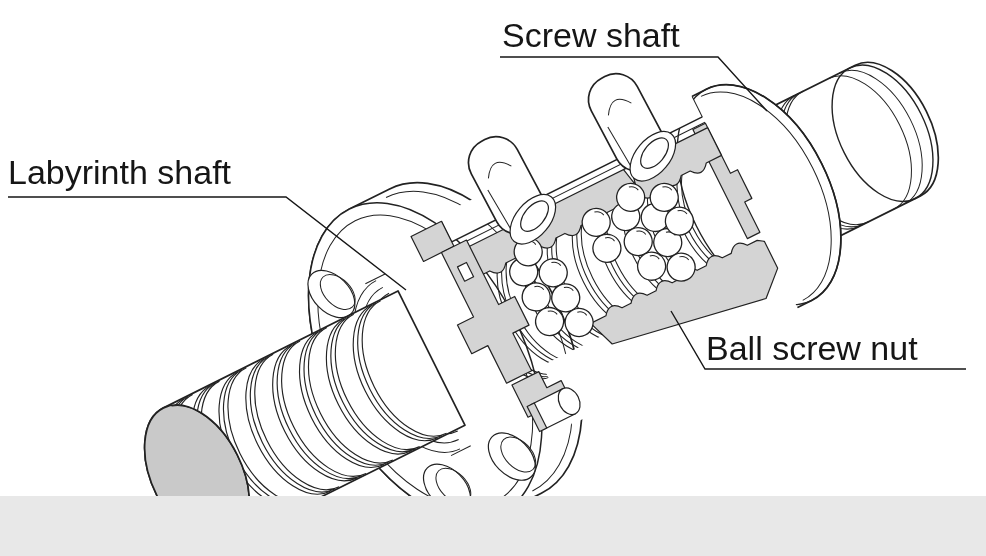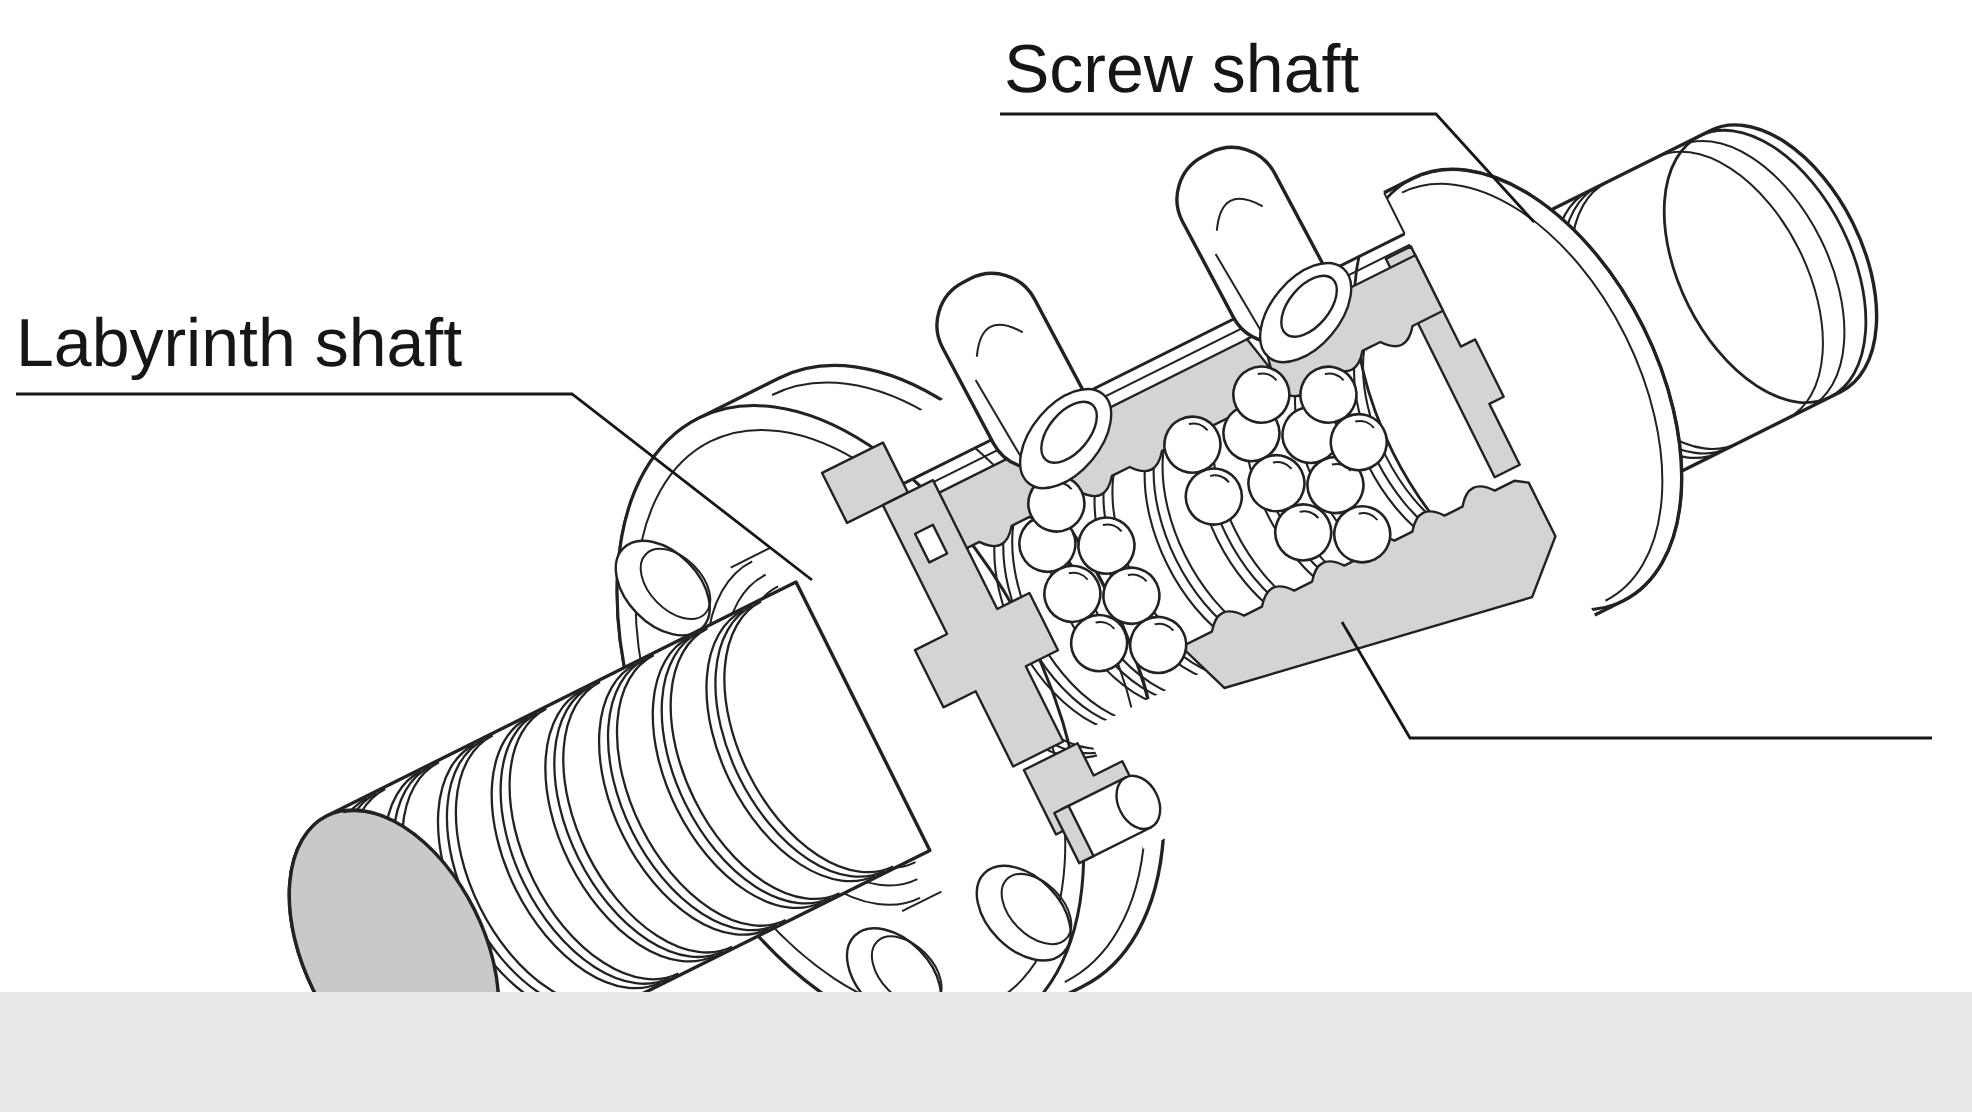--- a/index.html
+++ b/index.html
@@ -273,13 +273,14 @@
     <use href="#tube" transform="translate(529,227) rotate(-28)"></use>
     <use href="#tube" transform="translate(649,164) rotate(-28)"></use>
 
     <path d="M 500 57 L 718 57 L 767 111" class="lead"></path>
     <path d="M 8 197 L 286 197 L 406 290" class="lead"></path>
     <path d="M 966 369 L 705 369 L 671 311" class="lead"></path>
   </svg>
 
   <div class="diagram-label" style="left:502px;top:18px;">Screw shaft</div>
   <div class="diagram-label" style="left:8px;top:155px;">Labyrinth shaft</div>
+  <div class="diagram-label" style="left:706px;top:331px;">Ball screw nut</div>
 </div>
 
 </body></html>

